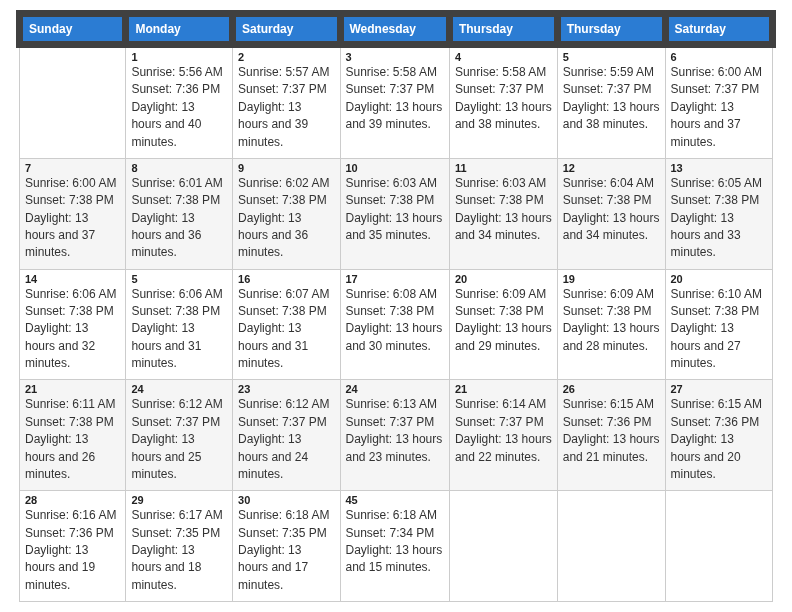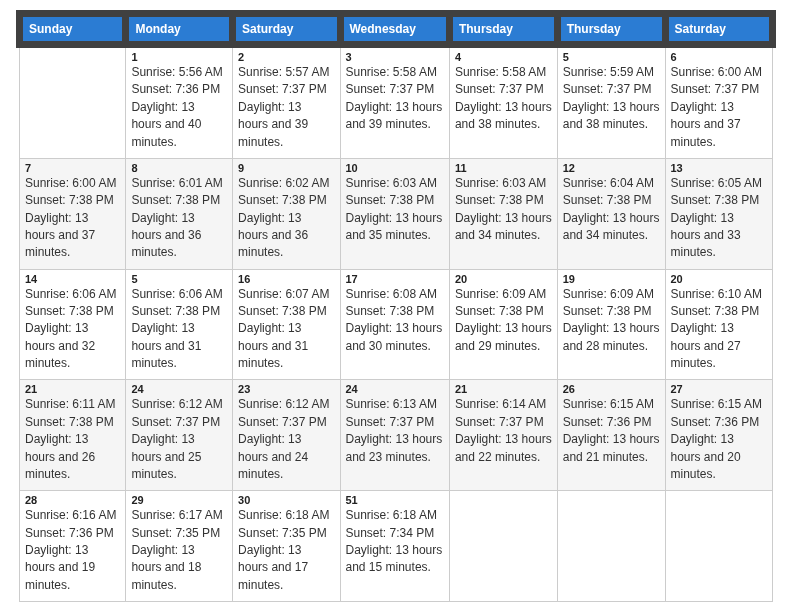--- a/index.html
+++ b/index.html
@@ -237,21 +237,21 @@
           </td>
           <td>
             <div class="day-number">29</div>
             <div class="day-info">Sunrise: 6:17 AM<br>Sunset: 7:35 PM<br>Daylight: 13 hours and 18 minutes.</div>
           </td>
           <td>
             <div class="day-number">30</div>
             <div class="day-info">Sunrise: 6:18 AM<br>Sunset: 7:35 PM<br>Daylight: 13 hours and 17 minutes.</div>
           </td>
           <td>
-            <div class="day-number">51</div>
+            <div class="day-number">45</div>
             <div class="day-info">Sunrise: 6:18 AM<br>Sunset: 7:34 PM<br>Daylight: 13 hours and 15 minutes.</div>
           </td>
           <td class="empty-cell"></td>
           <td class="empty-cell"></td>
           <td class="empty-cell"></td>
         </tr>
       </tbody>
   </table>
 </div>
 

